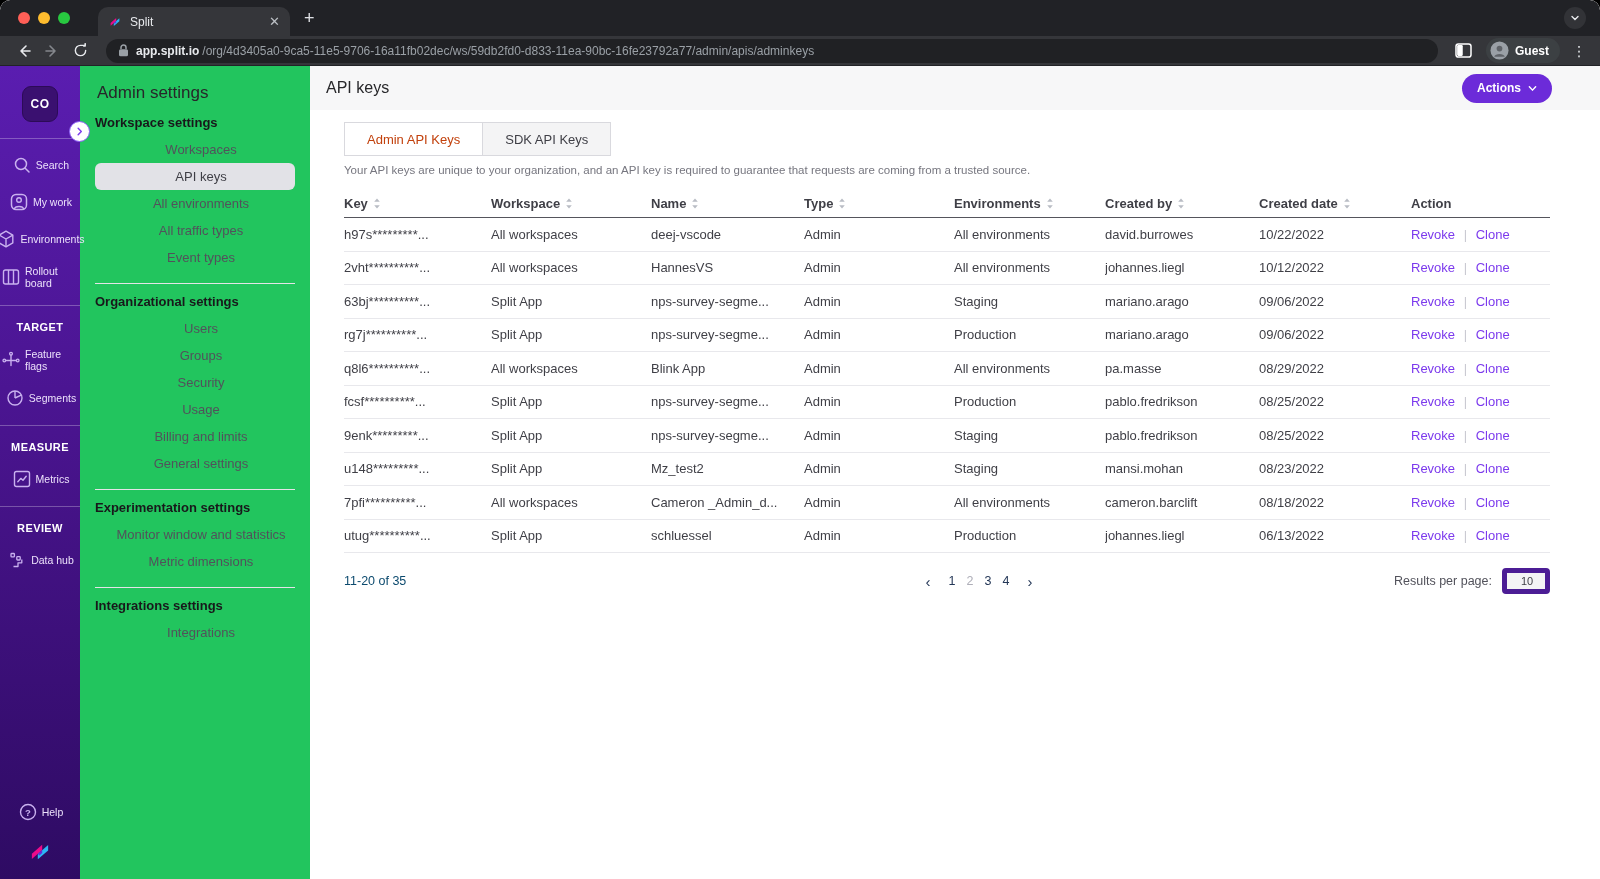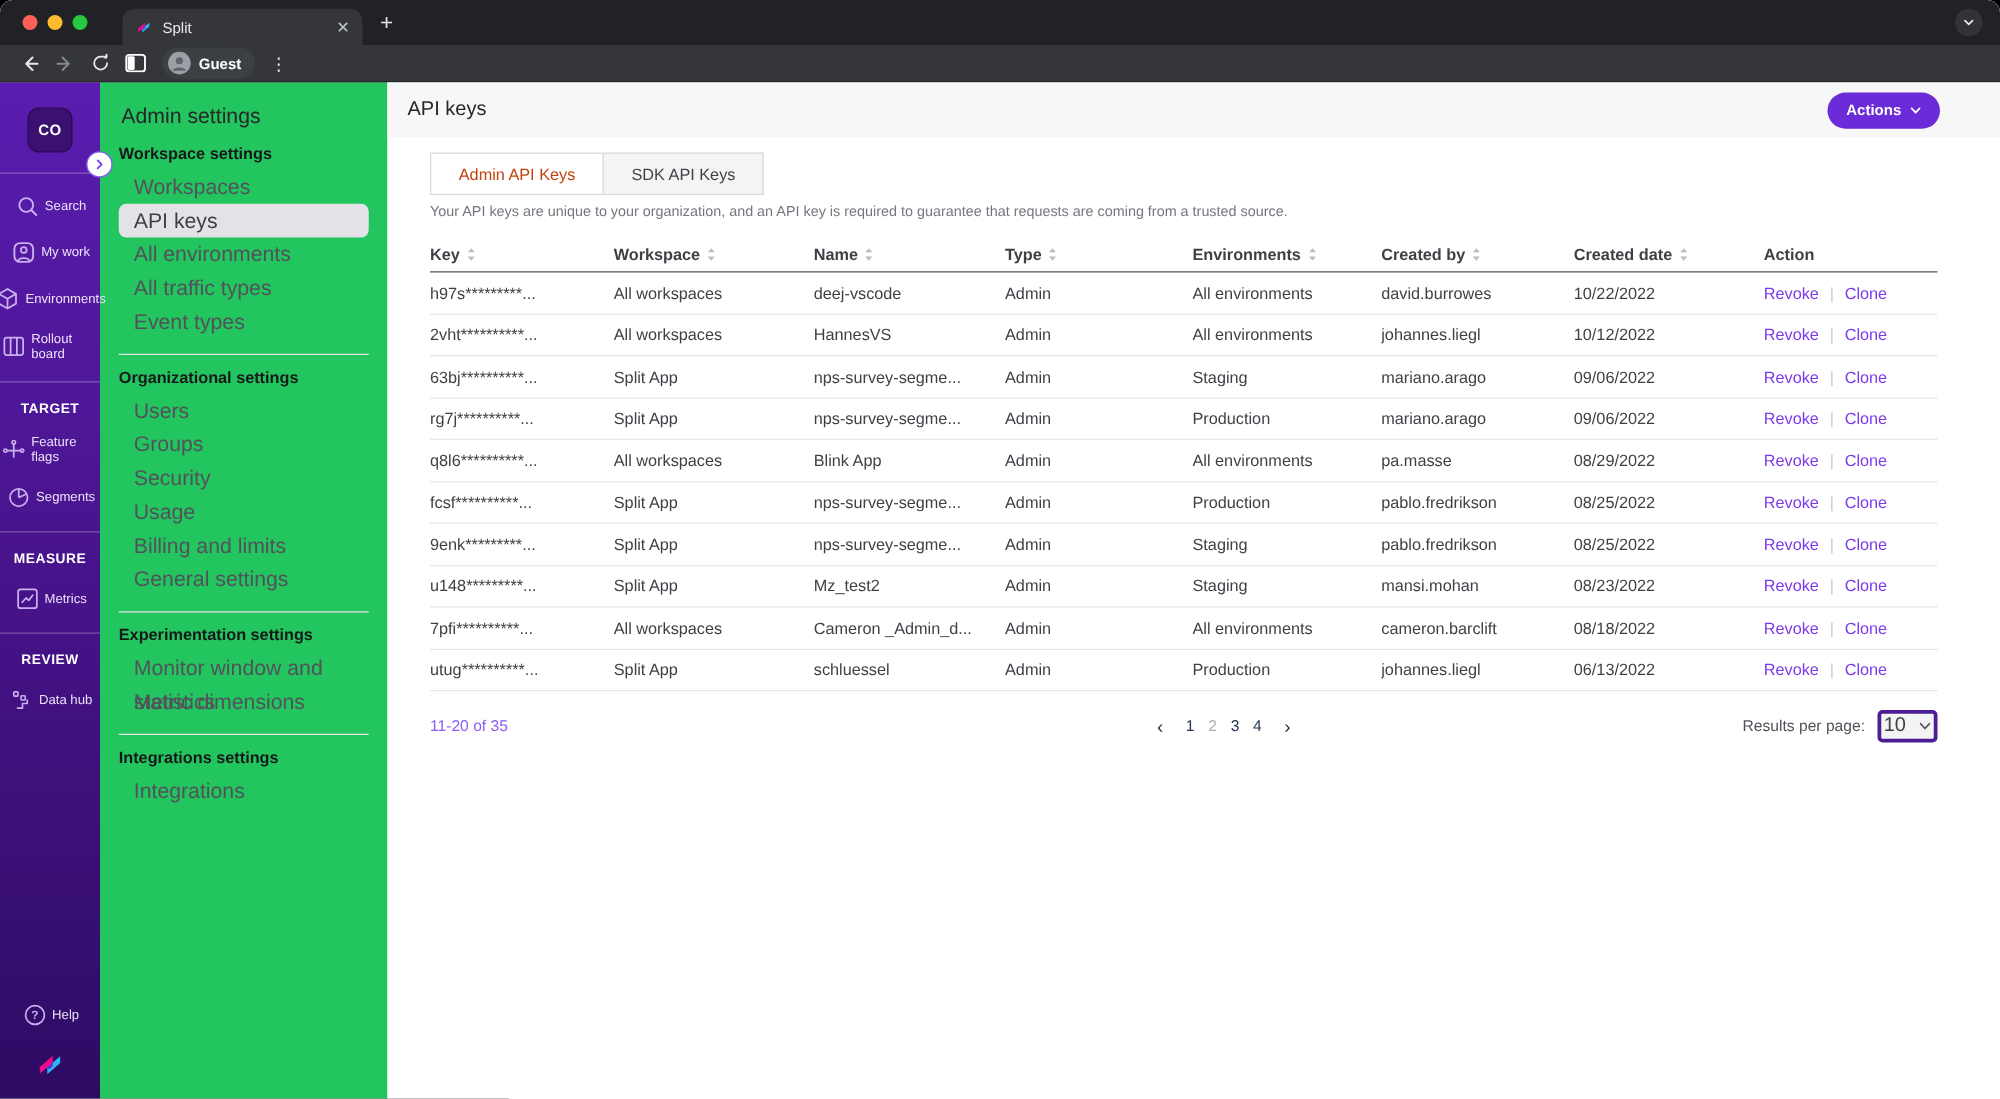--- a/index.html
+++ b/index.html
@@ -38,21 +38,21 @@
   .rail-item .lbl { color:#ece1fb; font-size:10.5px; }
   .rail-head { color:#ffffff; font-size:11px; font-weight:700; letter-spacing:.4px; margin-top:15px; }
   .rail-bottom { margin-top:auto; display:flex; flex-direction:column; align-items:center; }
   .rail-bottom .logo { margin:16px 0 14px; }
   .collapse-toggle { position:absolute; left:69px; top:55px; width:21px; height:21px; border-radius:50%; background:#fff; border:1.5px solid #8b5cf6; display:flex; align-items:center; justify-content:center; z-index:5; }
 
   
   .panel { width:230px; height:813px; background:#22c55e; padding:0 15px; flex-shrink:0; overflow:hidden; }
   .panel-title { font-size:17px; color:#27272a; margin:17px 0 6px 2px; font-weight:400; }
   .nav-head { font-size:13px; font-weight:700; color:#18181b; height:27px; line-height:27px; margin-top:2px; }
-  .nav-item { font-size:17px; color:#52525b; height:27px; line-height:27px; padding-left:12px; border-radius:6px; cursor:default; }
+  .nav-item { font-size:13px; color:#52525b; height:27px; line-height:27px; padding-left:12px; border-radius:6px; cursor:default;text-align:center; }
   .nav-item.active { background:#e2e2e7; color:#3f3f46; }
   .nav-div { border:none; border-top:1px solid #e4e4e7; margin:12px 0 4px; }
 
   
   .main { flex:1; background:#fff; display:flex; flex-direction:column; min-width:0; }
   .main-header { height:44px; background:#f7f7f8; display:flex; align-items:center; padding:0 48px 0 16px; }
   .page-title { font-size:16px; color:#27272a; }
   .actions-btn { margin-left:auto; height:29px; background:#6c2bd9; color:#fff; border:none; border-radius:15px; font-size:12px; font-weight:700; display:flex; align-items:center; gap:7px; padding:0 15px; font-family:"Liberation Sans", sans-serif; }
   .content { padding:12px 50px 0 34px; }
 
@@ -67,28 +67,28 @@
   .thead { display:flex; align-items:center; height:28px; border-bottom:1px solid #55555c; }
   .th { font-size:13px; font-weight:700; color:#18181b; display:flex; align-items:center; gap:5px; }
   .trow { display:flex; align-items:center; height:33.5px; border-bottom:1px solid #e8e8ec; }
   .cell { font-size:13px; color:#3f3f46; white-space:nowrap; overflow:hidden; }
   .c0{width:147px}.c1{width:160px}.c2{width:153px}.c3{width:150px}.c4{width:151px}.c5{width:154px}.c6{width:152px}.c7{flex:1}
   .alink { color:#7c3aed; cursor:pointer; }
   .asep { color:#c9c9d1; margin:0 5px; }
 
   
   .pager { display:flex; align-items:center; margin-top:13px; height:30px; }
-  .range { font-size:12.5px; color:#8b5cf6; width:220px; }
+  .range { font-size:12.5px; color:#0c4a6e; width:220px; }
   .pages { flex:1; display:flex; align-items:center; justify-content:center; gap:9px; }
   .pg-chev { color:#243757; font-size:15px; padding:0 8px; cursor:pointer; }
   .pg-num { font-size:12.5px; color:#243757; cursor:pointer; padding:0 1px; }
   .pg-num.current { color:#aeaeb8; cursor:default; }
   .rpp { display:flex; align-items:center; gap:10px; }
   .rpp-label { font-size:12.5px; color:#52525b; }
-  .rpp-select { width:48px; height:26px; background:#f4f4f5; border:3px solid #4c1d95; border-radius:4px; display:flex; align-items:center; justify-content:space-between; padding:0 2px; font-size:16px; color:#3f3f46; }
+  .rpp-select { width:48px; height:26px; background:#f4f4f5; border:5px solid #4c1d95; border-radius:4px; display:flex; align-items:center; justify-content:space-between; padding:0 14px; font-size:11px; color:#3f3f46; }
 
   svg { display:block; }
 </style>
 </head>
 <body>
 
 <div id="app">
 
   <div class="tabstrip">
     <div class="lights">
@@ -125,20 +125,30 @@
       <svg width="16" height="16" viewBox="0 0 16 16">
           <path d="M6 3 L11 8 L6 13 M11 8 H2" stroke="#84878c" stroke-width="1.6" fill="none" stroke-linecap="round" stroke-linejoin="round"></path>
         </svg>
     </span>
     <span class="navbtn">
       <svg width="15" height="15" viewBox="0 0 16 16">
           <path d="M13.5 8 A5.5 5.5 0 1 1 8 2.5 M8 2.5 H13 M13 2.5 V0.5" stroke="#e8eaed" stroke-width="1.5" fill="none" stroke-linecap="round"></path>
           <path d="M13.6 0.8 V4 H10.4 Z" fill="#e8eaed"></path>
         </svg>
     </span>
+    <div class="urlbar">
+      <span>
+        <svg width="11" height="13" viewBox="0 0 11 13">
+            <rect x="1" y="5.2" width="9" height="7" rx="1.5" fill="#9aa0a6"></rect>
+            <path d="M3 5 V3.6 a2.5 2.5 0 0 1 5 0 V5" stroke="#9aa0a6" stroke-width="1.5" fill="none"></path>
+          </svg>
+      </span>
+      <span class="url-host">app.split.io</span>
+      <span class="url-path" style="margin-left:-4px;">/org/4d3405a0-9ca5-11e5-9706-16a11fb02dec/ws/59db2fd0-d833-11ea-90bc-16fe23792a77/admin/apis/adminkeys</span>
+    </div>
     <span class="navbtn">
       <svg width="17" height="15" viewBox="0 0 18 16">
           <rect x="1" y="1" width="16" height="14" rx="2.5" stroke="#fff" stroke-width="1.6" fill="none"></rect>
           <rect x="2.2" y="2.2" width="6" height="11.6" rx="1.2" fill="#fff"></rect>
         </svg>
     </span>
     <div class="guest-pill">
       <svg width="19" height="19" viewBox="0 0 20 20">
           <circle cx="10" cy="10" r="9.5" fill="#9aa0a6"></circle>
           <circle cx="10" cy="8" r="3" fill="#5f6368"></circle>

